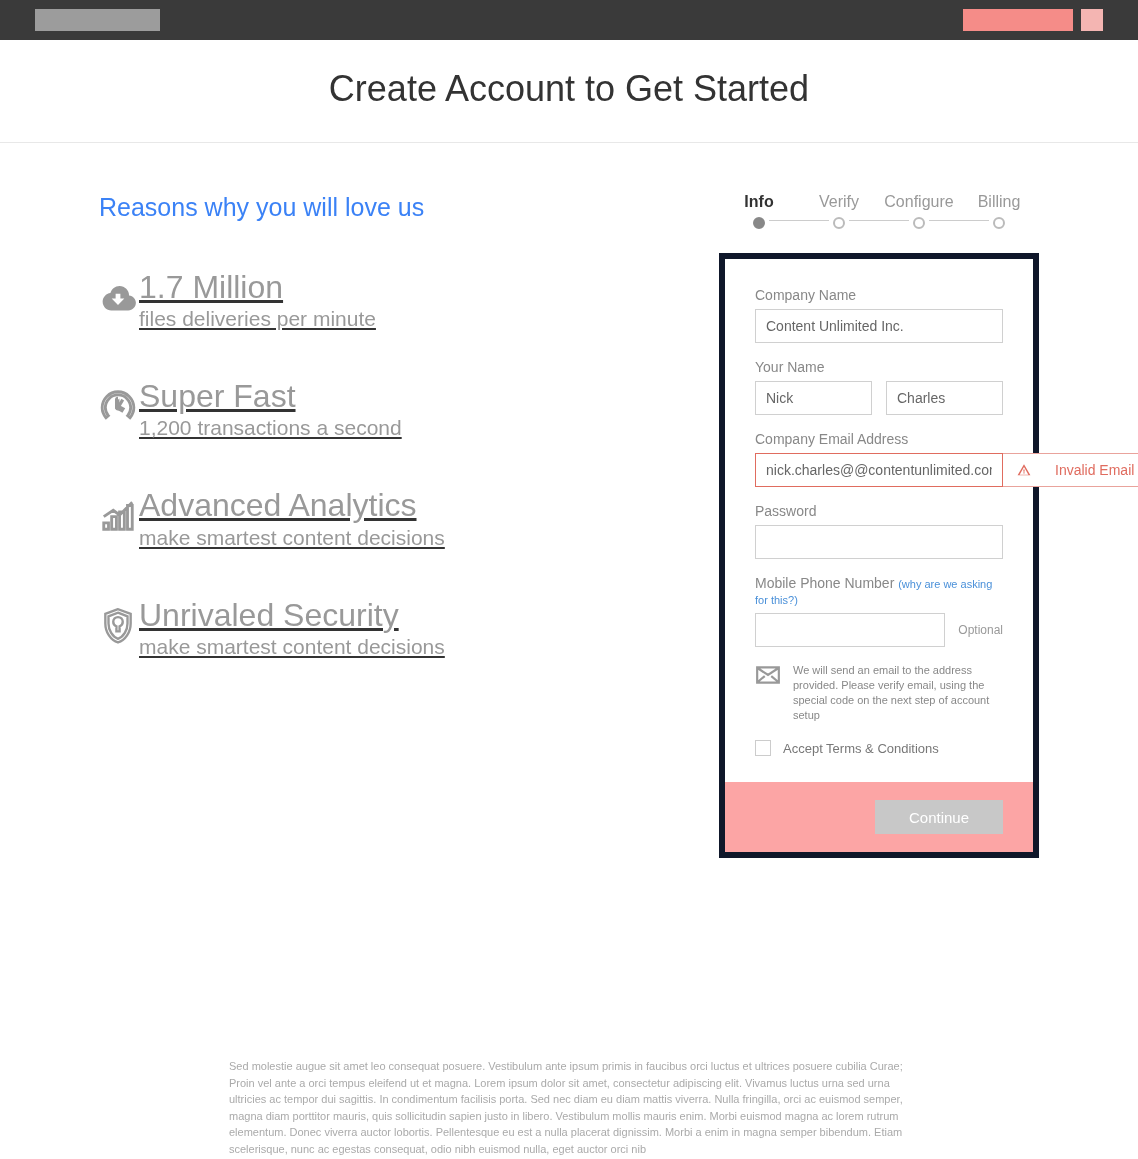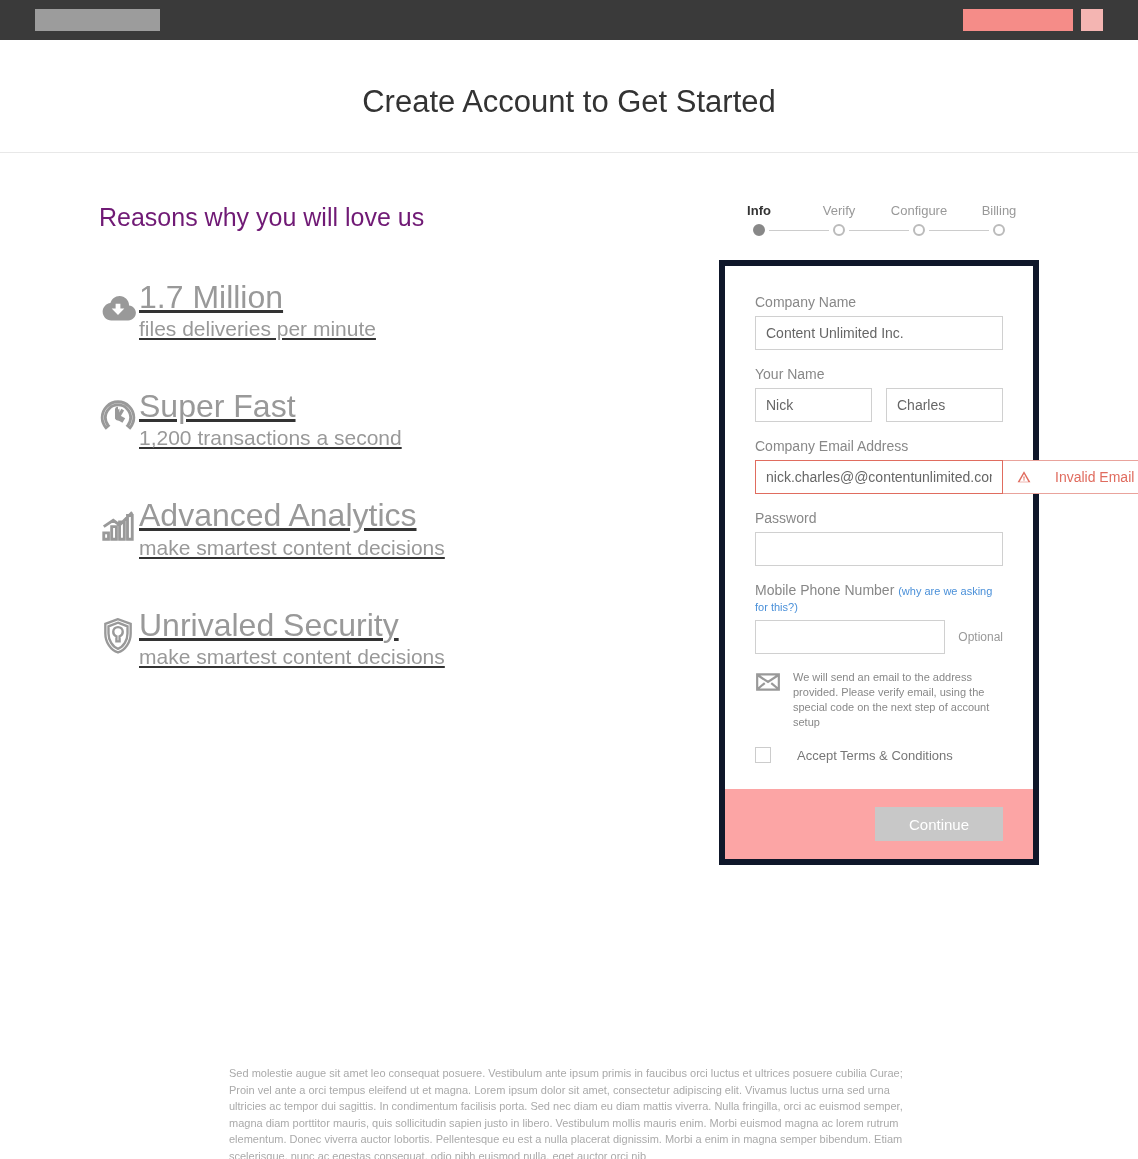--- a/index.html
+++ b/index.html
@@ -5,37 +5,37 @@
     * { box-sizing: border-box; margin: 0; padding: 0; }
     body { font-family: -apple-system, BlinkMacSystemFont, "Segoe UI", Arial, sans-serif; color: #333; background: #fff; }
 
     .topbar { background: #3a3a3a; height: 40px; display: flex; align-items: center; padding: 0 35px; justify-content: space-between; }
     .logo-block { width: 125px; height: 22px; background: #9c9c9c; }
     .topbar-right { display: flex; gap: 8px; }
     .top-btn-wide { width: 110px; height: 22px; background: #f58c88; }
     .top-btn-sq { width: 22px; height: 22px; background: #f4b5b2; }
 
     .hero { text-align: center; padding: 28px 0 32px; border-bottom: 1px solid #e8e8e8; }
-    .hero h1 { font-size: 31px; font-weight: 400; color: #333; margin-top: 16px; }
+    .hero h1 { font-size: 36px; font-weight: 400; color: #333; }
 
     .content { max-width: 940px; margin: 0 auto; display: flex; gap: 20px; padding-top: 50px; }
     .left { flex: 1; }
-    .left-title { font-size: 25px; font-weight: 400; color: #701a75; margin-bottom: 48px; }
+    .left-title { font-size: 25px; font-weight: 400; color: #3b82f6; margin-bottom: 48px; }
 
     .feature { display: flex; margin-bottom: 48px; align-items: flex-start; text-decoration: underline; }
     .feature-icon { width: 40px; flex-shrink: 0; color: #999; padding-top: 8px; }
     .feature-icon svg { width: 38px; height: 38px; fill: #999; }
     .feature-text h2 { font-size: 32px; font-weight: 400; color: #999; line-height: 1.1; }
     .feature-text p { font-size: 21px; font-weight: 400; color: #999; margin-top: 2px; }
 
     .right { width: 320px; flex-shrink: 0; }
 
     .steps { display: flex; align-items: flex-start; justify-content: space-between; margin-bottom: 24px; position: relative; }
     .step { display: flex; flex-direction: column; align-items: center; flex: 1; position: relative; }
-    .step-label { font-size: 13px; color: #999; margin-bottom: 6px; }
+    .step-label { font-size: 16px; color: #999; margin-bottom: 6px; }
     .step.active .step-label { color: #333; font-weight: 600; }
     .step-dot { width: 12px; height: 12px; border-radius: 50%; background: #fff; border: 2px solid #bbb; box-sizing: border-box; }
     .step.active .step-dot { background: #888; border-color: #888; }
     .step-line { position: absolute; top: 27px; left: calc(50% + 10px); right: calc(-50% + 10px); height: 1px; background: #ccc; }
     .step:last-child .step-line { display: none; }
 
     .panel { border: 6px solid #0f172a; padding: 28px 30px 0; }
     .field-group { margin-bottom: 16px; }
     .field-label { font-size: 14px; color: #888; margin-bottom: 6px; }
     .hint-link { font-size: 11px; color: #4a90d9; }
@@ -49,21 +49,21 @@
     .error-flag svg { width: 14px; height: 14px; fill: #e06c5f; }
 
     .phone-row { display: flex; align-items: center; gap: 12px; justify-content: space-between; }
     .phone-row .input { width: 190px; }
     .optional { font-size: 12px; color: #999; }
 
     .notice { display: flex; gap: 12px; margin: 14px 0 18px; align-items: flex-start; }
     .notice svg { width: 26px; height: 20px; fill: #999; flex-shrink: 0; margin-top: 2px; }
     .notice-text { font-size: 11px; color: #888; line-height: 1.35; }
 
-    .terms-row { display: flex; align-items: center; gap: 26px; margin-bottom: 26px; }
+    .terms-row { display: flex; align-items: center; gap: 12px; margin-bottom: 26px; }
     .terms-row .checkbox { width: 16px; height: 16px; border: 1px solid #ccc; }
     .terms-row span { font-size: 13px; color: #777; }
 
     .panel-footer { background: #fca5a5; margin: 0 -30px; padding: 18px 30px; display: flex; justify-content: flex-end; }
     .continue-btn { background: #c8c8c8; color: #fff; border: none; width: 128px; height: 34px; font-size: 15px; cursor: pointer; font-family: inherit; }
 
     .legal { max-width: 720px; margin: 200px auto 40px; font-size: 11px; color: #aaa; line-height: 1.5; padding: 0 20px; }
   </style>
 </head>
 <body>

